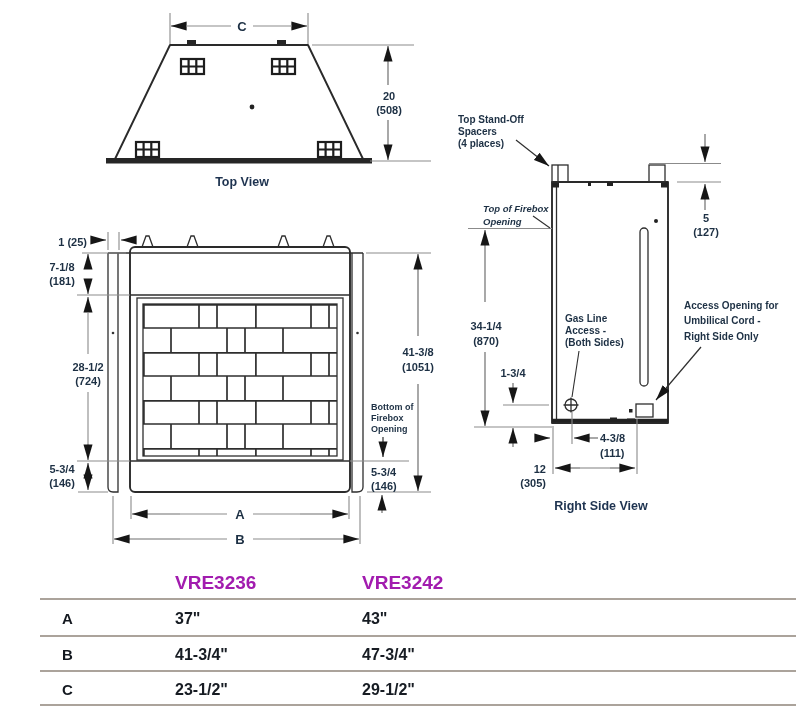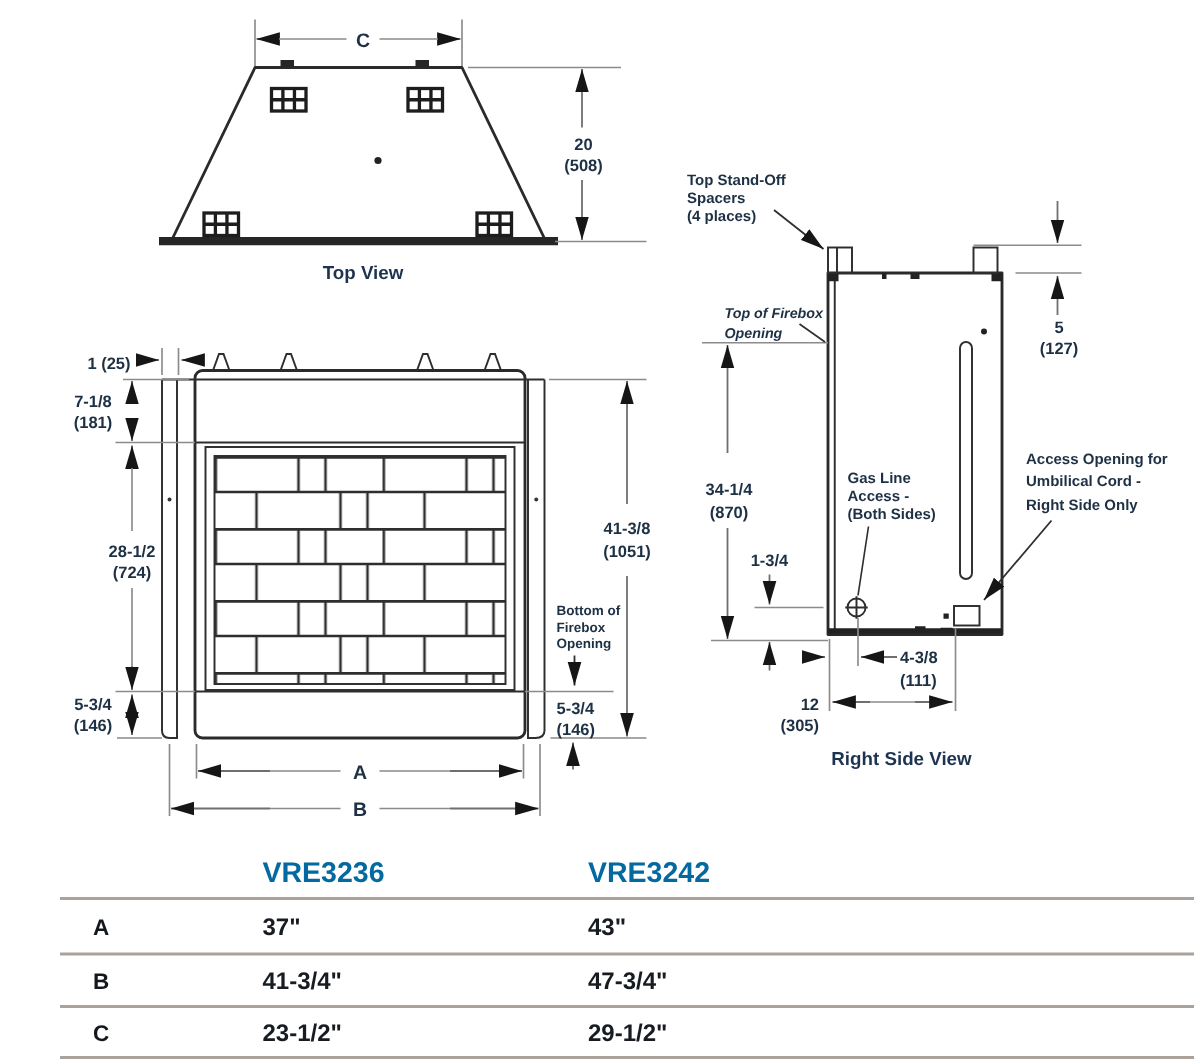--- a/index.html
+++ b/index.html
@@ -16,25 +16,25 @@
   
   .t11{font:bold 11px "Liberation Sans",sans-serif;fill:#1d3044;}
   .t10{font:bold 10px "Liberation Sans",sans-serif;fill:#1d3044;}
   .t9{font:bold 9px "Liberation Sans",sans-serif;fill:#1d3044;}
   .t13{font:bold 13px "Liberation Sans",sans-serif;fill:#1d3044;}
   .t12{font:bold 12.5px "Liberation Sans",sans-serif;fill:#1e3350;}
   .ti{font:italic bold 9.5px "Liberation Sans",sans-serif;fill:#1d3044;}
   
   .dims-table{position:absolute;left:40px;top:570px;width:756px;height:139px;}
   .t-rule{position:absolute;left:0;width:100%;height:0;border-top:2px solid #aba39b;}
-  .t-head{position:absolute;top:2px;font:bold 19px "Liberation Sans",sans-serif;color:#0369a1;}
+  .t-head{position:absolute;top:2px;font:bold 19px "Liberation Sans",sans-serif;color:#a21caf;}
   .t-cell{position:absolute;font:bold 16px "Liberation Sans",sans-serif;color:#171c23;}
   .t-letter{position:absolute;font:bold 15px "Liberation Sans",sans-serif;color:#13181f;}
   .t-row{position:absolute;left:0;width:100%;}
-  .c0{left:22px;} .c1{left:135px;} .c2{left:352px;}
+  .c0{left:22px;} .c1{left:135px;} .c2{left:322px;}
 </style>
 </head>
 <body>
 
 <div id="page">
 
 <svg width="800" height="565" viewBox="0 0 800 565">
   <defs>
     <marker id="ah" viewBox="0 0 12 7" refX="12" refY="3.5" markerWidth="13" markerHeight="8" orient="auto">
       <path d="M0,0 L12,3.5 L0,7 Z" fill="#161616"></path>

